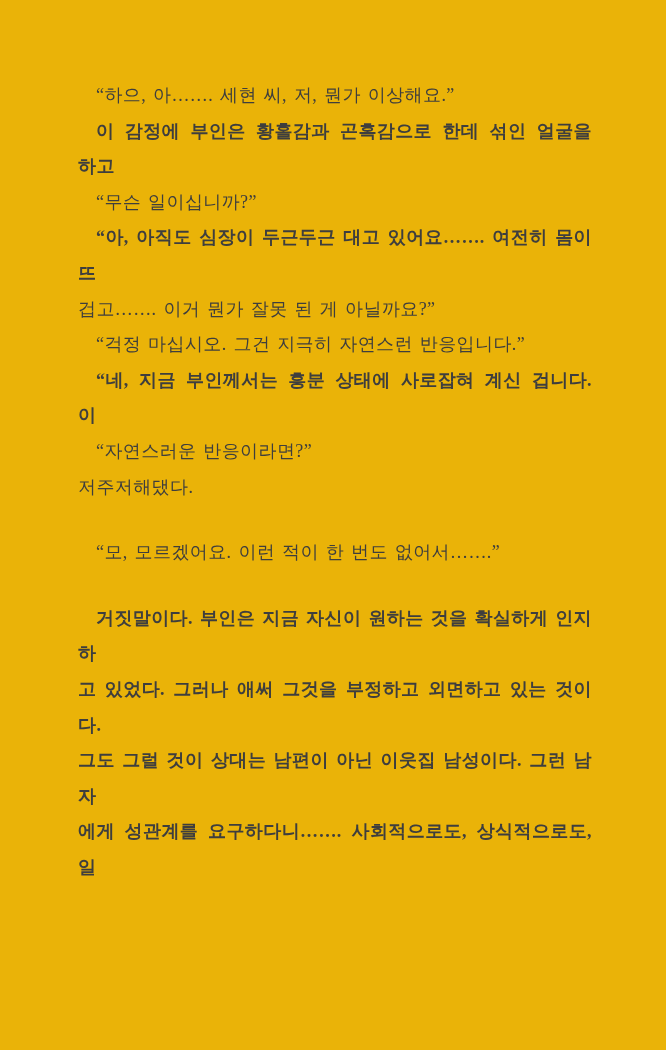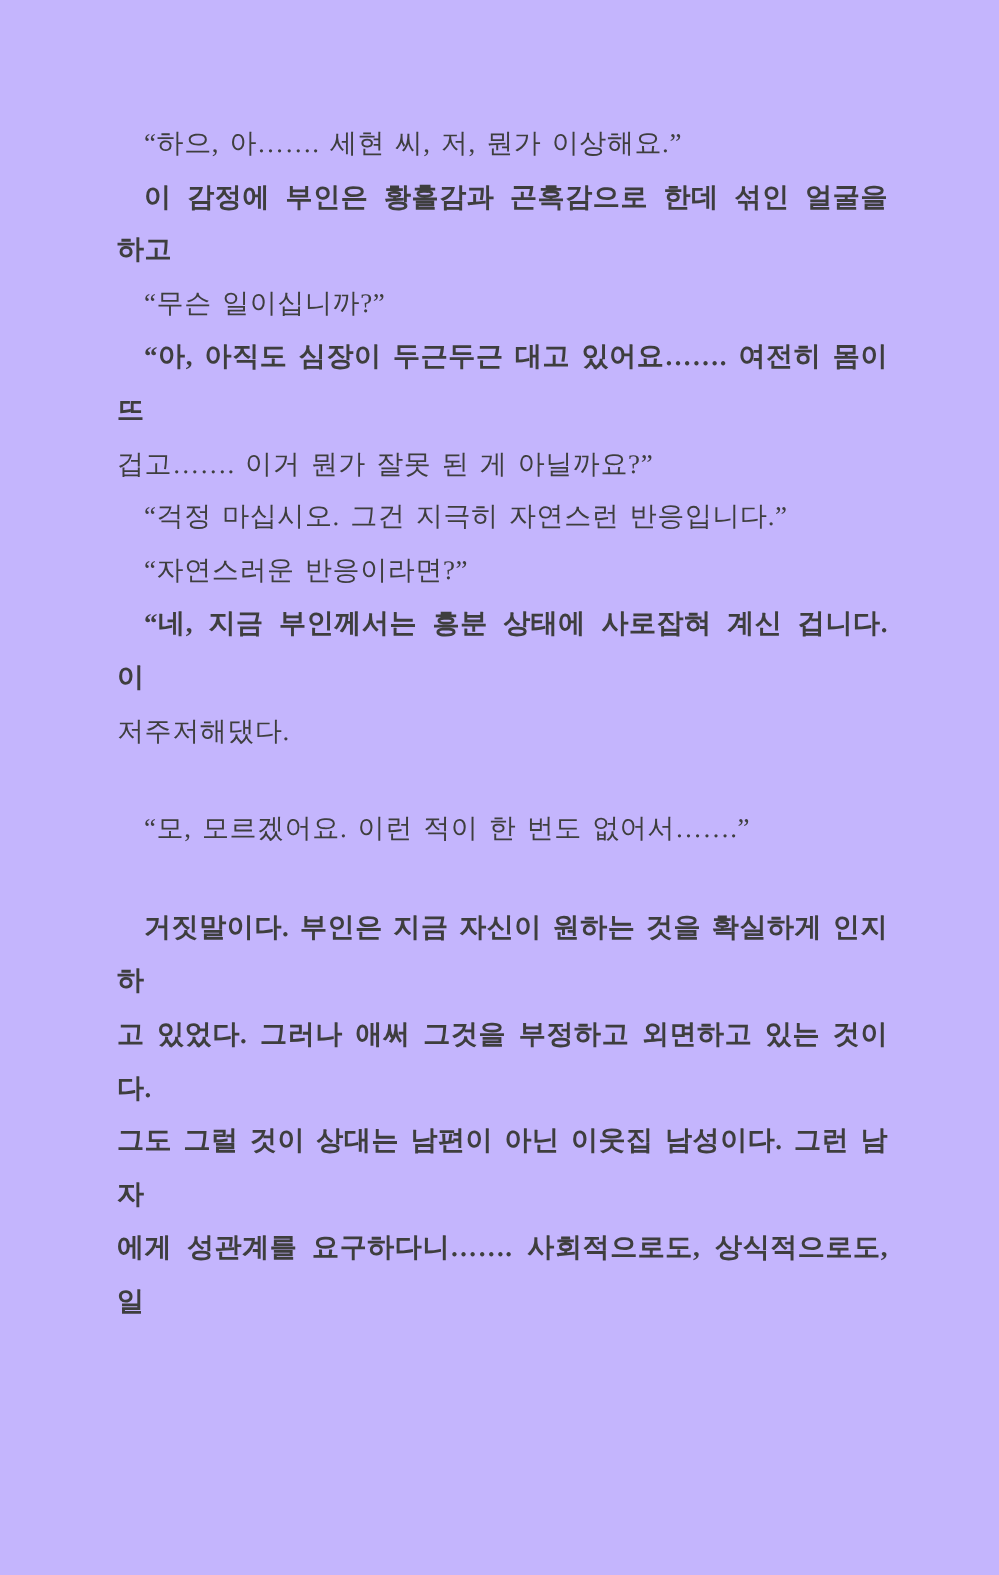--- a/index.html
+++ b/index.html
@@ -13,21 +13,21 @@
     font-family: "Liberation Serif", "DejaVu Serif", serif;
     color: #3e3e3e;
     overflow: hidden;
   }
   .page {
     position: relative;
     box-sizing: border-box;
     width: 666px;
     height: 1050px;
     padding: 78px 74px 0 78px;
-    background: #c4b5fd;
+    background: #eab308;
   }
   .line {
     margin: 0;
     font-size: 18px;
     line-height: 35.6px;
     letter-spacing: 0.4px;
     word-spacing: 2px;
     text-align: left;
     white-space: nowrap;
   }
@@ -52,22 +52,22 @@
 <body>
 
 <div class="page">
   <div>
     <p class="line indent">“하으, 아……. 세현 씨, 저, 뭔가 이상해요.”</p>
     <p class="line indent justify">이 감정에 부인은 황홀감과 곤혹감으로 한데 섞인 얼굴을 하고</p>
     <p class="line indent">“무슨 일이십니까?”</p>
     <p class="line indent justify">“아, 아직도 심장이 두근두근 대고 있어요……. 여전히 몸이 뜨</p>
     <p class="line">겁고……. 이거 뭔가 잘못 된 게 아닐까요?”</p>
     <p class="line indent">“걱정 마십시오. 그건 지극히 자연스런 반응입니다.”</p>
+    <p class="line indent justify">“네, 지금 부인께서는 흥분 상태에 사로잡혀 계신 겁니다. 이</p>
     <p class="line indent">“자연스러운 반응이라면?”</p>
-    <p class="line indent justify">“네, 지금 부인께서는 흥분 상태에 사로잡혀 계신 겁니다. 이</p>
     <p class="line">저주저해댔다.</p>
     <div class="gap"></div>
     <p class="line indent">“모, 모르겠어요. 이런 적이 한 번도 없어서…….”</p>
     <div class="gap"></div>
     <p class="line indent justify">거짓말이다. 부인은 지금 자신이 원하는 것을 확실하게 인지하</p>
     <p class="line justify">고 있었다. 그러나 애써 그것을 부정하고 외면하고 있는 것이다.</p>
     <p class="line justify">그도 그럴 것이 상대는 남편이 아닌 이웃집 남성이다. 그런 남자</p>
     <p class="line justify">에게 성관계를 요구하다니……. 사회적으로도, 상식적으로도, 일</p>
 
   </div>

